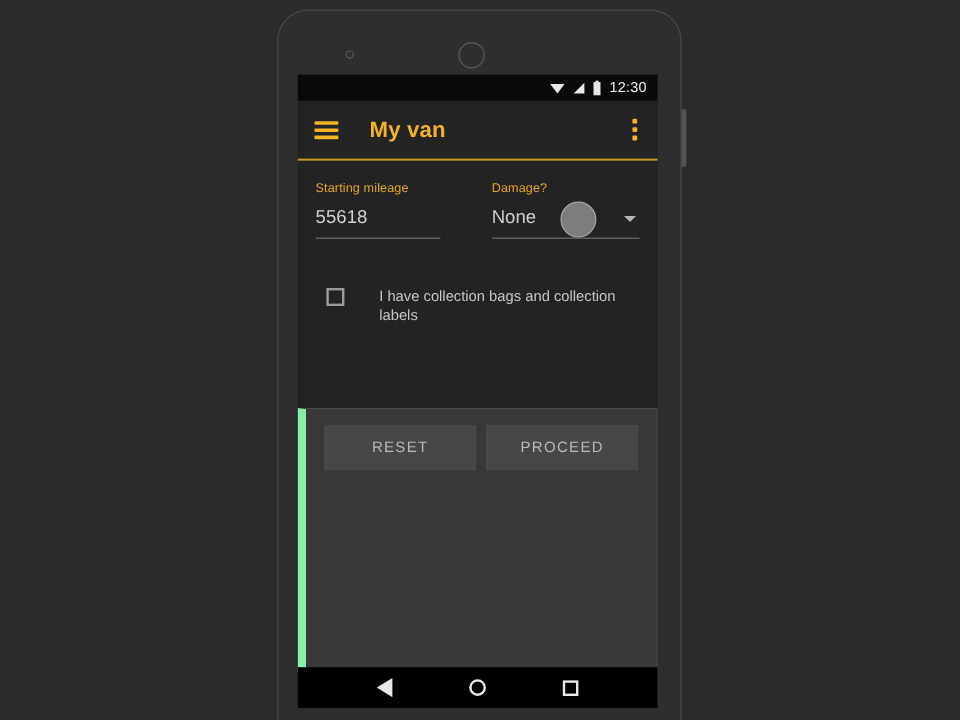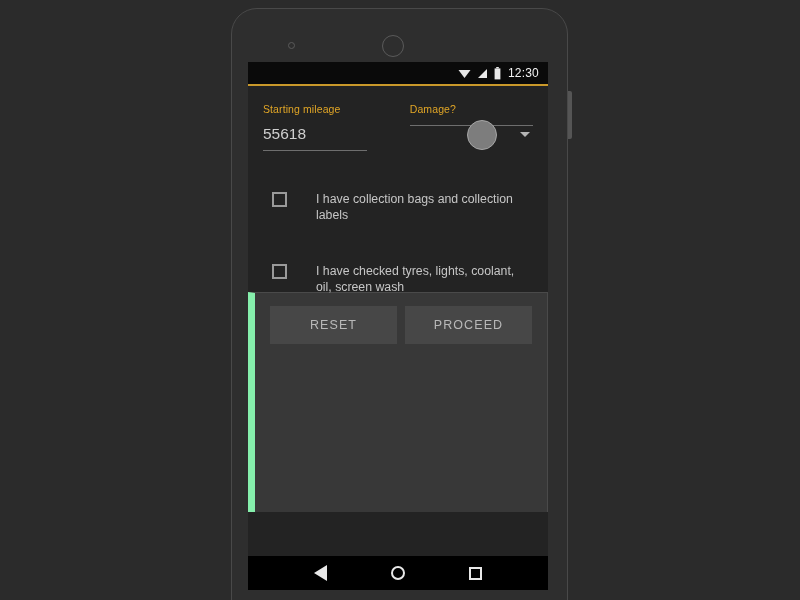--- a/index.html
+++ b/index.html
@@ -262,50 +262,60 @@
     <svg class="status-icon" width="11" height="11" viewBox="0 0 11 11">
       <path d="M10 1 L10 10 L1 10 Z" fill="#e8e8e8"></path>
     </svg>
     <svg class="status-icon" width="7" height="13" viewBox="0 0 7 13">
       <rect x="2.2" y="0" width="2.6" height="1.4" fill="#e8e8e8"></rect>
       <rect x="0.6" y="1.4" width="5.8" height="11" fill="#e8e8e8"></rect>
     </svg>
     <span id="status-clock">12:30</span>
   </div>
 
+  <div id="app-bar">
+    <div id="menu-icon">
+      <i></i>
+        <i></i>
+        <i></i>
+    </div>
+    <span id="app-title">My van</span>
+    <div id="overflow-icon">
+      <i></i>
+        <i></i>
+        <i></i>
+    </div>
+  </div>
   <div id="app-bar-divider"></div>
 
   <div id="form-card">
 
     <div id="fields-row">
 
       <div class="field field-mileage">
         <span class="field-label">Starting mileage</span>
         <span class="field-value">55618</span>
         <div class="field-underline"></div>
       </div>
 
       <div class="field field-damage">
         <span class="field-label">Damage?</span>
+        <span class="field-value">None</span>
         <div id="spinner-ripple"></div>
         <div id="spinner-caret"></div>
         <div class="field-underline"></div>
       </div>
 
     </div>
 
     <div class="check-row">
       <div class="checkbox"></div>
       <span class="check-label">I have collection bags and collection labels</span>
     </div>
 
-    <div class="check-row">
-      <div class="checkbox"></div>
-      <span class="check-label">I have checked tyres, lights, coolant, oil, screen wash</span>
-    </div>
 
   </div>
 
   <div id="button-panel">
     <button class="flat-button">RESET</button>
     <button class="flat-button">PROCEED</button>
   </div>
 
   <div id="nav-bar">
     <div class="nav-btn">

